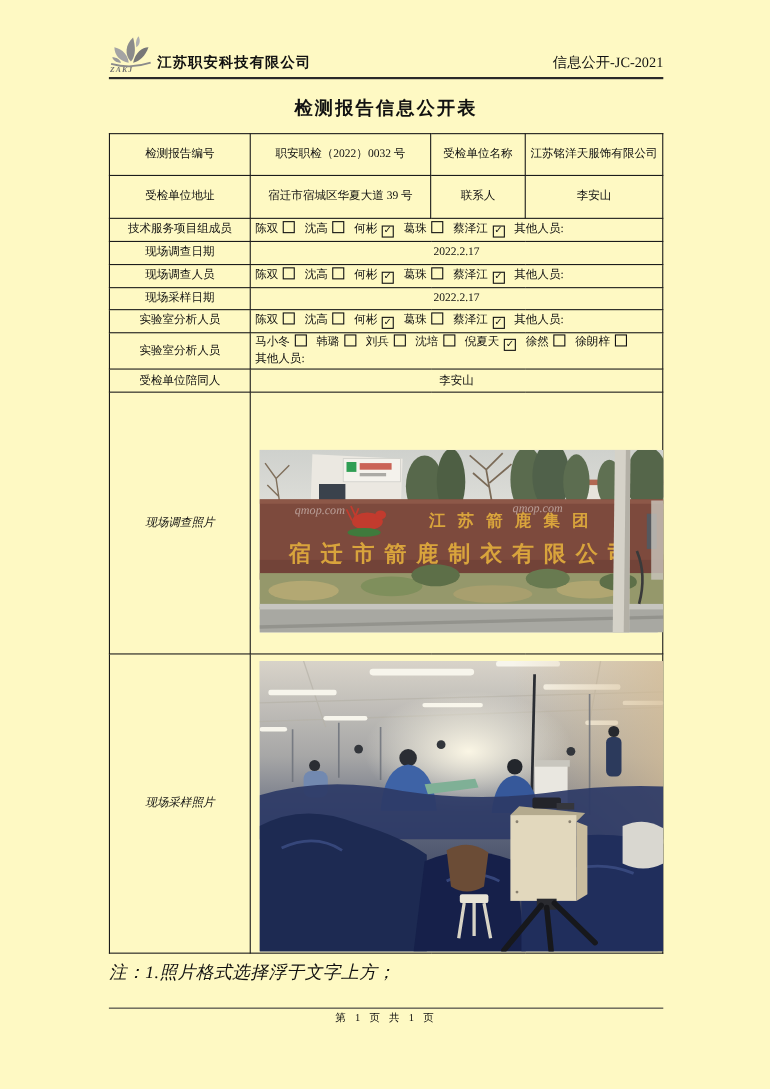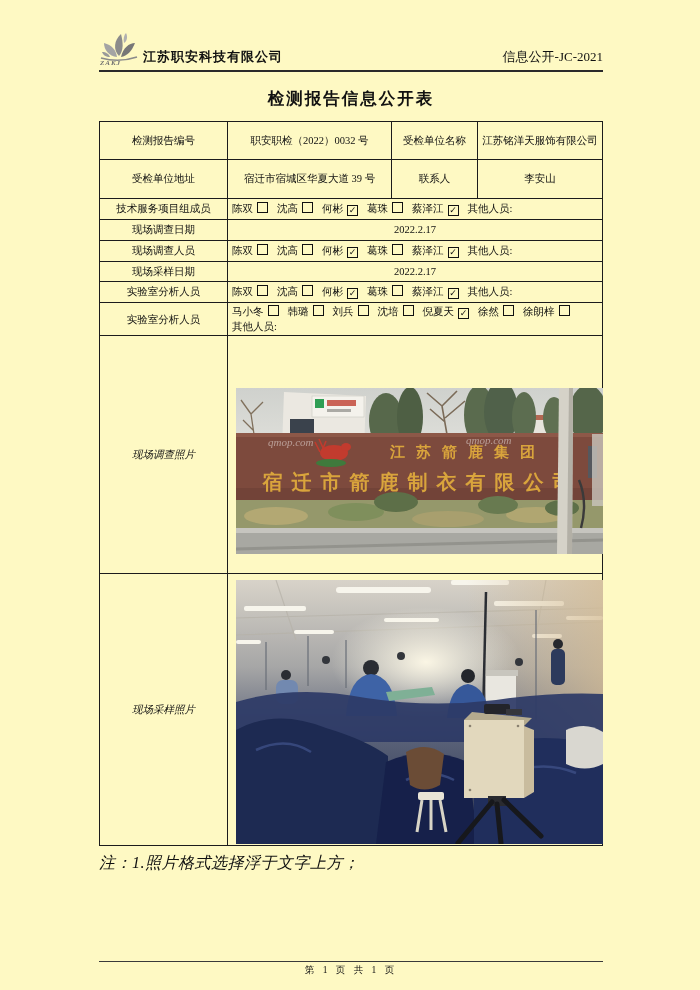--- a/index.html
+++ b/index.html
@@ -39,21 +39,21 @@
       font-family:"DejaVu Sans",sans-serif;}
   .cb.checked{border-width:1.5px;}
 
   td.photo-cell{padding:0;text-align:left;vertical-align:top;}
   .photo-frame{display:block;margin-left:4px;background:#ccc;line-height:0;}
   .photo1{margin-top:32px;}
   .photo2{margin-top:5px;}
 
   
   .note{margin-top:7px;font-size:16px;font-style:italic;letter-spacing:.5px;}
-  .footer{position:absolute;left:99px;top:916px;width:504px;margin-top:45px;}
+  .footer{position:absolute;left:99px;top:916px;width:504px;}
   .footer-line{border-top:1.2px solid #3a3a3a;}
   .footer-text{margin-top:2px;text-align:center;font-size:9.5px;letter-spacing:3px;}
 </style>
 </head>
 <body>
 
 <div class="sheet">
   <div class="content">
 
     <div class="header">
@@ -131,20 +131,24 @@
       </tr>
 
       <tr class="h33">
         <td class="lbl">实验室分析人员</td>
         <td class="members-cell" colspan="3">
           <div><span class="member"><span>马小冬</span><span class="cb"></span></span><span class="member"><span>韩璐</span><span class="cb"></span></span><span class="member"><span>刘兵</span><span class="cb"></span></span><span class="member"><span>沈培</span><span class="cb"></span></span><span class="member"><span>倪夏天</span><span class="cb checked">✓</span></span><span class="member"><span>徐然</span><span class="cb"></span></span><span class="member"><span>徐朗梓</span><span class="cb"></span></span></div>
           <div>其他人员:</div>
         </td>
       </tr>
 
+      <tr class="h21">
+        <td class="lbl">受检单位陪同人</td>
+        <td class="ctr" colspan="3">李安山</td>
+      </tr>
 
       <tr class="h238">
         <td class="lbl kai">现场调查照片</td>
         <td class="photo-cell" colspan="3">
           <div class="photo-frame photo1">
             <svg width="367" height="166" viewBox="0 0 367 166">
               <defs>
                 <linearGradient id="sky" x1="0" y1="0" x2="0" y2="1">
                   <stop offset="0" stop-color="#cfd1cd"></stop>
                       <stop offset="1" stop-color="#e9e8e2"></stop>

